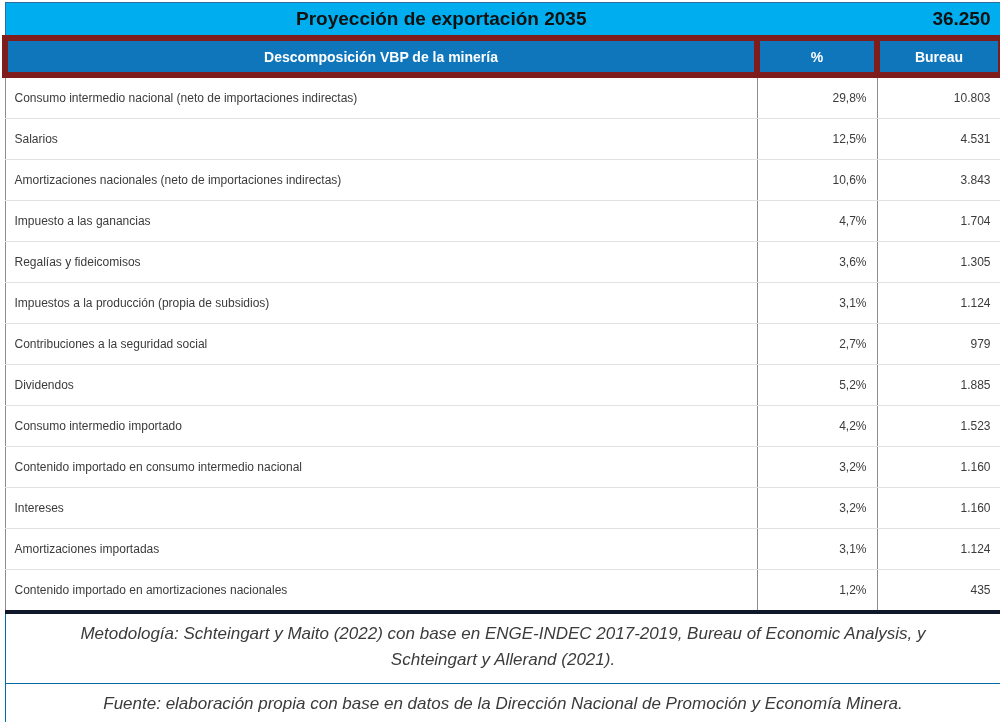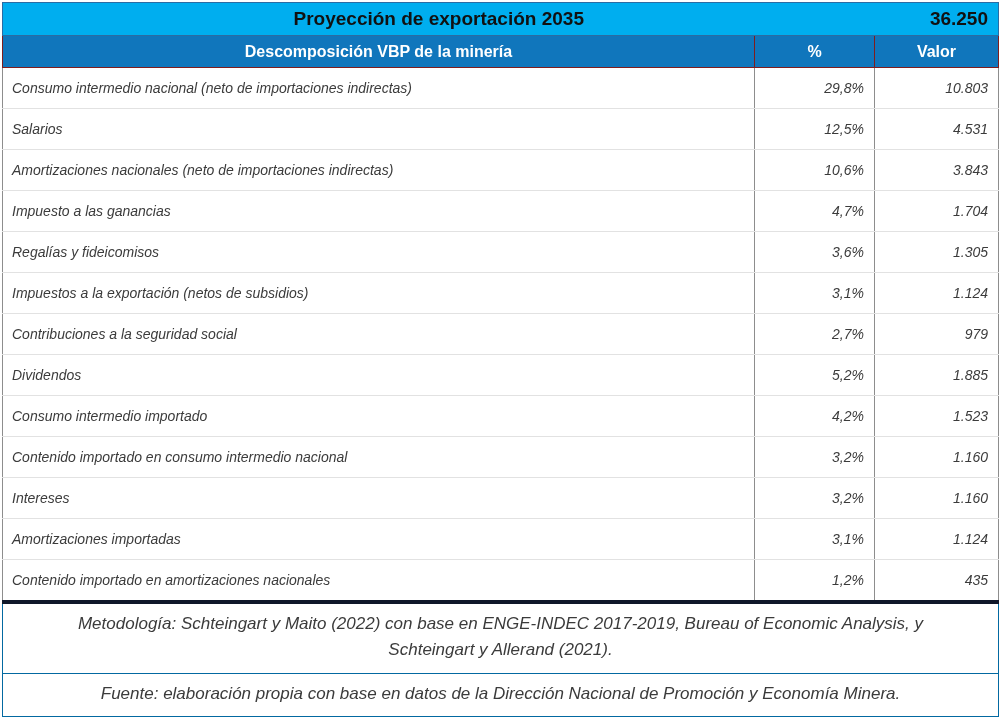--- a/index.html
+++ b/index.html
@@ -50,25 +50,25 @@
     text-align: right;
     border-left: none !important;
     padding-right: 14px;
   }
 
   
   tr.head-row td {
     background: #1076BC;
     color: #ffffff;
     height: 31px;
-    font-size: 16px;
+    font-size: 14px;
     font-weight: bold;
     text-align: center;
     vertical-align: middle;
-    border: 1px solid #7f1d1d;
+    border: 6px solid #7f1d1d;
     padding: 0 8px;
   }
 
   
   tr.section-row td {
     background: #9DC3E6;
     color: #000000;
     height: 31px;
     font-size: 18px;
     font-weight: bold;
@@ -81,22 +81,21 @@
   }
   tr.section-row td.cell-label { text-align: left; padding-left: 9px; }
   tr.section-row td.cell-pct   { text-align: right; padding-right: 10px; }
   tr.section-row td.cell-val   { text-align: right; padding-right: 10px; }
 
   
   tr.data-row td {
     background: #ffffff;
     color: #3b3b3b;
     height: 32px;
-    font-size: 14px;
-    font-style: italic;
+    font-size: 12px;
     vertical-align: middle;
     border-bottom: 1px solid #e2e2e2;
     border-left: 1px solid #8d8d8d;
     border-right: 1px solid #8d8d8d;
     padding: 4px 8px;
   }
   tr.data-row td.cell-label { text-align: left; padding-left: 9px; }
   tr.data-row td.cell-pct   { text-align: right; padding-right: 10px; }
   tr.data-row td.cell-val   { text-align: right; padding-right: 10px; }
 
@@ -130,21 +129,21 @@
     <tbody>
 
       <tr class="title-row">
         <td class="title-main" colspan="2">Proyección de exportación 2035</td>
         <td class="title-value">36.250</td>
       </tr>
 
       <tr class="head-row">
         <td>Descomposición VBP de la minería</td>
         <td>%</td>
-        <td>Valor</td>
+        <td>Bureau</td>
       </tr>
 
 
       <tr class="data-row">
         <td class="cell-label">Consumo intermedio nacional (neto de importaciones indirectas)</td>
         <td class="cell-pct">29,8%</td>
         <td class="cell-val">10.803</td>
       </tr>
 
       <tr class="data-row">
@@ -165,21 +164,21 @@
         <td class="cell-val">1.704</td>
       </tr>
 
       <tr class="data-row">
         <td class="cell-label">Regalías y fideicomisos</td>
         <td class="cell-pct">3,6%</td>
         <td class="cell-val">1.305</td>
       </tr>
 
       <tr class="data-row">
-        <td class="cell-label">Impuestos a la exportación (netos de subsidios)</td>
+        <td class="cell-label">Impuestos a la producción (propia de subsidios)</td>
         <td class="cell-pct">3,1%</td>
         <td class="cell-val">1.124</td>
       </tr>
 
       <tr class="data-row">
         <td class="cell-label">Contribuciones a la seguridad social</td>
         <td class="cell-pct">2,7%</td>
         <td class="cell-val">979</td>
       </tr>
 

